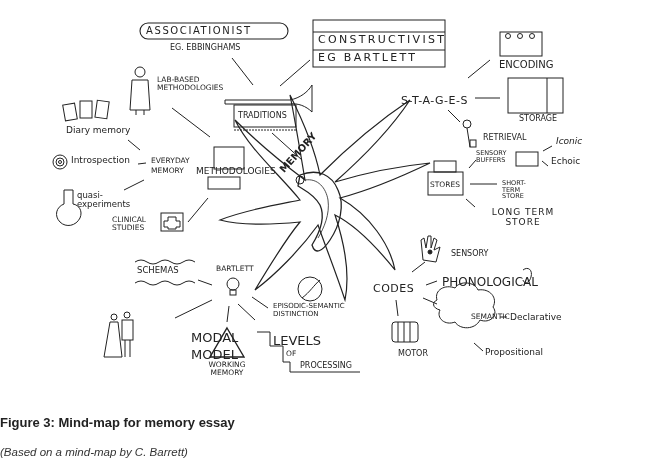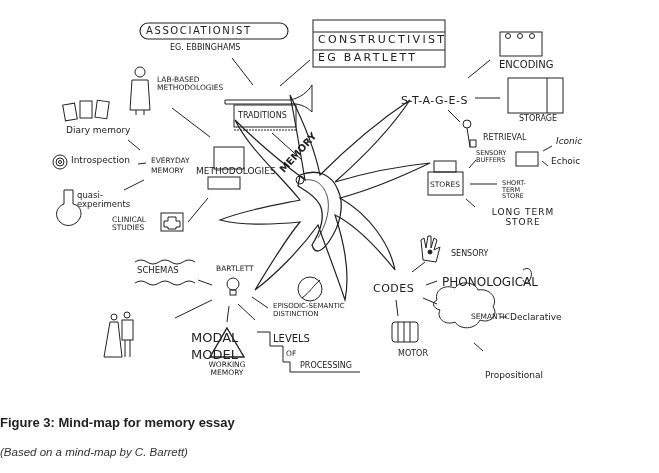--- a/index.html
+++ b/index.html
@@ -219,27 +219,27 @@
 <div class="lbl" style="left:551px;top:157px;font-size:9px;">Echoic</div>
 <div class="lbl" style="left:430px;top:181px;font-size:7.5px;">STORES</div>
 <div class="lbl" style="left:502px;top:180px;font-size:6.5px;width:30px;white-space:normal;line-height:1;">SHORT-TERM STORE</div>
 <div class="lbl" style="left:478px;top:208px;font-size:9px;width:90px;white-space:normal;text-align:center;letter-spacing:1px;line-height:1.1;">LONG TERM STORE</div>
 
 <div class="lbl" style="left:137px;top:266px;font-size:8.5px;">SCHEMAS</div>
 <div class="lbl" style="left:216px;top:265px;font-size:7.5px;">BARTLETT</div>
 <div class="lbl" style="left:273px;top:303px;font-size:7px;width:72px;white-space:normal;text-align:left;line-height:1.1;">EPISODIC-SEMANTIC DISTINCTION</div>
 <div class="lbl" style="left:143px;top:330px;font-size:13px;width:40px;white-space:normal;line-height:1.3;margin-left:48px;">MODAL MODEL</div>
 <div class="lbl" style="left:202px;top:361px;font-size:7.5px;width:50px;white-space:normal;text-align:center;line-height:1.1;">WORKING MEMORY</div>
-<div class="lbl" style="left:273px;top:334px;font-size:10px;">LEVELS</div>
+<div class="lbl" style="left:273px;top:334px;font-size:13px;">LEVELS</div>
 <div class="lbl" style="left:286px;top:350px;font-size:7.5px;">OF</div>
 <div class="lbl" style="left:300px;top:362px;font-size:8px;">PROCESSING</div>
 
 <div class="lbl" style="left:373px;top:283px;font-size:11px;letter-spacing:0.5px;text-align:center;">CODES</div>
 <div class="lbl" style="left:451px;top:250px;font-size:8px;">SENSORY</div>
 <div class="lbl" style="left:442px;top:276px;font-size:12px;">PHONOLOGICAL</div>
 <div class="lbl" style="left:442px;top:313px;font-size:7.5px;padding-left:29px;">SEMANTIC</div>
 <div class="lbl" style="left:510px;top:313px;font-size:9px;">Declarative</div>
-<div class="lbl" style="left:485px;top:348px;font-size:9px;margin-top:23px;">Propositional</div>
+<div class="lbl" style="left:485px;top:348px;font-size:9px;">Propositional</div>
 <div class="lbl" style="left:398px;top:350px;font-size:8px;">MOTOR</div>
 </div>
 
 <div class="caption" id="cap-title">Figure 3: Mind-map for memory essay</div>
 <div class="caption" id="cap-sub">(Based on a mind-map by C. Barrett)</div>
 
 </body></html>

